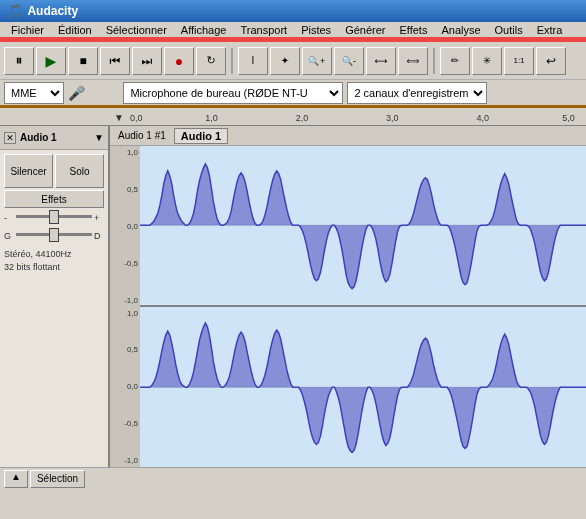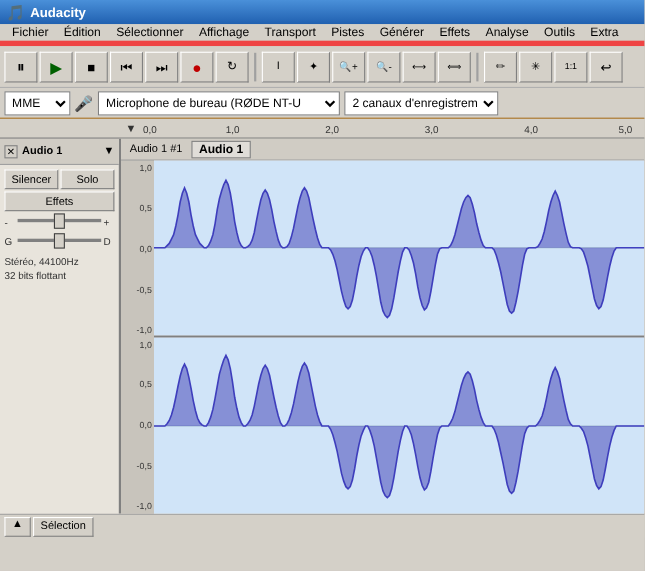--- a/index.html
+++ b/index.html
@@ -69,21 +69,21 @@
       margin: 0 3px;
     }
 
     
     #input-row {
       background: #d4d0c8;
       height: 28px;
       display: flex;
       align-items: center;
       padding: 2px 4px;
-      border-bottom: 1px solid #a16207;
+      border-bottom: 3px solid #a16207;
       gap: 4px;
     }
     .input-select {
       height: 22px;
       background: white;
       border: 1px solid #808080;
       font-size: 11px;
       padding: 0 2px;
     }
     .mic-icon { font-size: 14px; }
@@ -161,21 +161,21 @@
       display: flex;
       flex-direction: column;
       gap: 2px;
     }
     #mute-solo-row {
       display: flex;
       gap: 2px;
     }
     .ctrl-btn {
       flex: 1;
-      height: 18px;
+      height: 34px;
       background: #d4d0c8;
       border: 1px solid #808080;
       border-top-color: #fff;
       border-left-color: #fff;
       font-size: 10px;
       cursor: pointer;
     }
     #effects-btn {
       width: 100%;
       height: 18px;
@@ -359,21 +359,21 @@
   <div class="tb-btn" title="Outil multiple" style="font-size:10px;">✳</div>
   <div class="tb-btn" title="Zoom normal" style="font-size:8px;">1:1</div>
   <div class="tb-btn" title="Annuler" style="font-size:12px;">↩</div>
 </div>
 
 <div id="input-row">
   <select class="input-select" style="width:60px;">
     <option>MME</option>
   </select>
   <span class="mic-icon">🎤</span>
-  <select class="input-select" style="width:220px;">
+  <select class="input-select" style="width:220px;margin-left:34px;">
     <option>Microphone de bureau (RØDE NT-U</option>
   </select>
   <select class="input-select" style="width:140px;">
     <option>2 canaux d'enregistrement (</option>
   </select>
 </div>
 
 <div id="ruler">
 
   <div style="position:absolute; left:112px; top:2px; width:14px; height:14px; display:flex; align-items:center; justify-content:center;">

